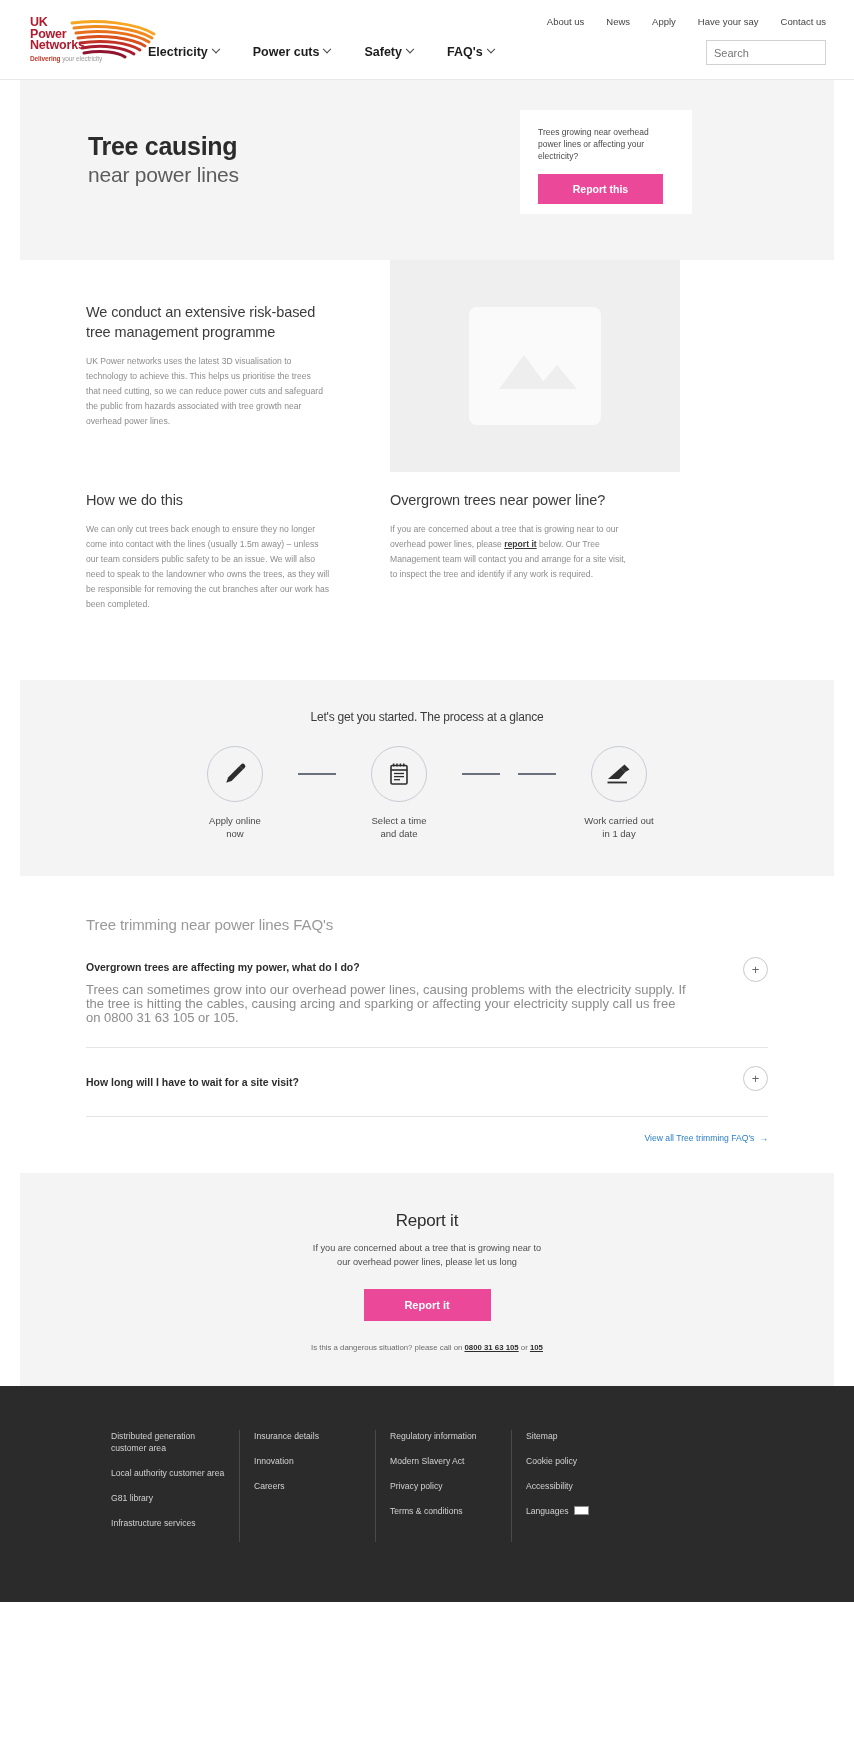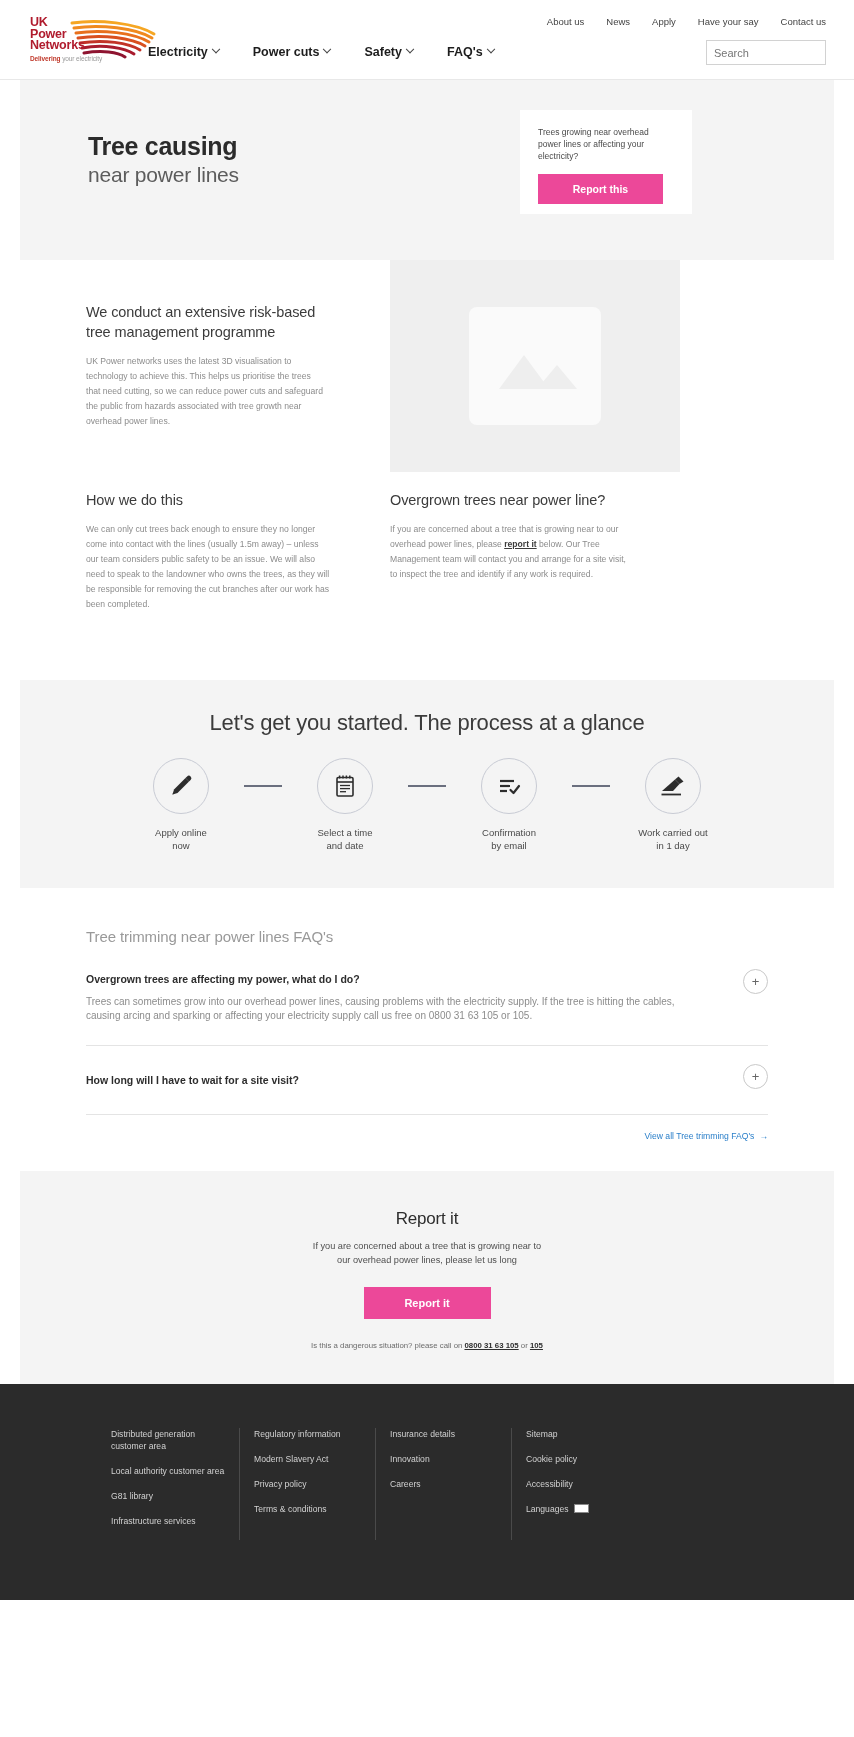--- a/index.html
+++ b/index.html
@@ -211,21 +211,21 @@
 
   
   .process {
     width: 814px;
     margin: 0 20px;
     background: #f4f4f4;
     padding: 30px 0 36px 0;
     text-align: center;
   }
   .process h3 {
-    font-size: 22px;
+    font-size: 12px;
     font-weight: normal;
     color: #3b3b3b;
     letter-spacing: -0.2px;
   }
   .steps {
     margin-top: 22px;
     display: flex;
     align-items: flex-start;
     justify-content: center;
     gap: 0;
@@ -269,21 +269,21 @@
     padding: 28px 60px 22px 0;
     border-bottom: 1px solid #e4e4e4;
   }
   .faq-q {
     font-size: 10.5px;
     font-weight: bold;
     color: #2d2d2d;
   }
   .faq-a {
     margin-top: 10px;
-    font-size: 10px;
+    font-size: 13px;
     line-height: 14px;
     color: #8c8c8c;
     max-width: 600px;
   }
   .faq-plus {
     position: absolute;
     right: 0;
     top: 24px;
     width: 25px; height: 25px;
     border: 1px solid #c9c9c9;
@@ -517,34 +517,20 @@
       <div class="step-label">
         <div>Select a time</div>
         <div>and date</div>
       </div>
     </div>
 
     <div class="connector">
         <i></i>
       </div>
 
-    <div class="step">
-      <div class="circle">
-        <svg width="26" height="26" viewBox="0 0 26 26">
-          <line x1="4" y1="8" x2="18" y2="8" stroke="#2d2d2d" stroke-width="2.2"></line>
-          <line x1="4" y1="13" x2="14" y2="13" stroke="#2d2d2d" stroke-width="2.2"></line>
-          <line x1="4" y1="18" x2="11" y2="18" stroke="#2d2d2d" stroke-width="2.2"></line>
-          <polyline points="14.5,17 17.5,20 23,13" fill="none" stroke="#2d2d2d" stroke-width="2.2" stroke-linecap="round" stroke-linejoin="round"></polyline>
-        </svg>
-      </div>
-      <div class="step-label">
-        <div>Confirmation</div>
-        <div>by email</div>
-      </div>
-    </div>
 
     <div class="connector">
         <i></i>
       </div>
 
     <div class="step">
       <div class="circle">
         <svg width="28" height="26" viewBox="0 0 28 26">
           <path d="M3 18 L14 18 L20.5 11 L16 6.5 Z" fill="#2d2d2d"></path>
           <path d="M16 6.5 L20.5 11 L24.5 8.5 L19.5 3.5 Z" fill="#2d2d2d"></path>
@@ -593,30 +579,30 @@
   <div class="footer-cols">
 
     <div class="fcol">
       <a href="#">Distributed generation customer area</a>
       <a href="#">Local authority customer area</a>
       <a href="#">G81 library</a>
       <a href="#">Infrastructure services</a>
     </div>
 
     <div class="fcol">
+      <a href="#">Insurance details</a>
+      <a href="#">Innovation</a>
+      <a href="#">Careers</a>
+    </div>
+
+    <div class="fcol">
       <a href="#">Regulatory information</a>
       <a href="#">Modern Slavery Act</a>
       <a href="#">Privacy policy</a>
       <a href="#">Terms &amp; conditions</a>
-    </div>
-
-    <div class="fcol">
-      <a href="#">Insurance details</a>
-      <a href="#">Innovation</a>
-      <a href="#">Careers</a>
     </div>
 
     <div class="fcol">
       <a href="#">Sitemap</a>
       <a href="#">Cookie policy</a>
       <a href="#">Accessibility</a>
       <a href="#"><span>Languages</span><span class="flag"></span></a>
     </div>
 
   </div>

